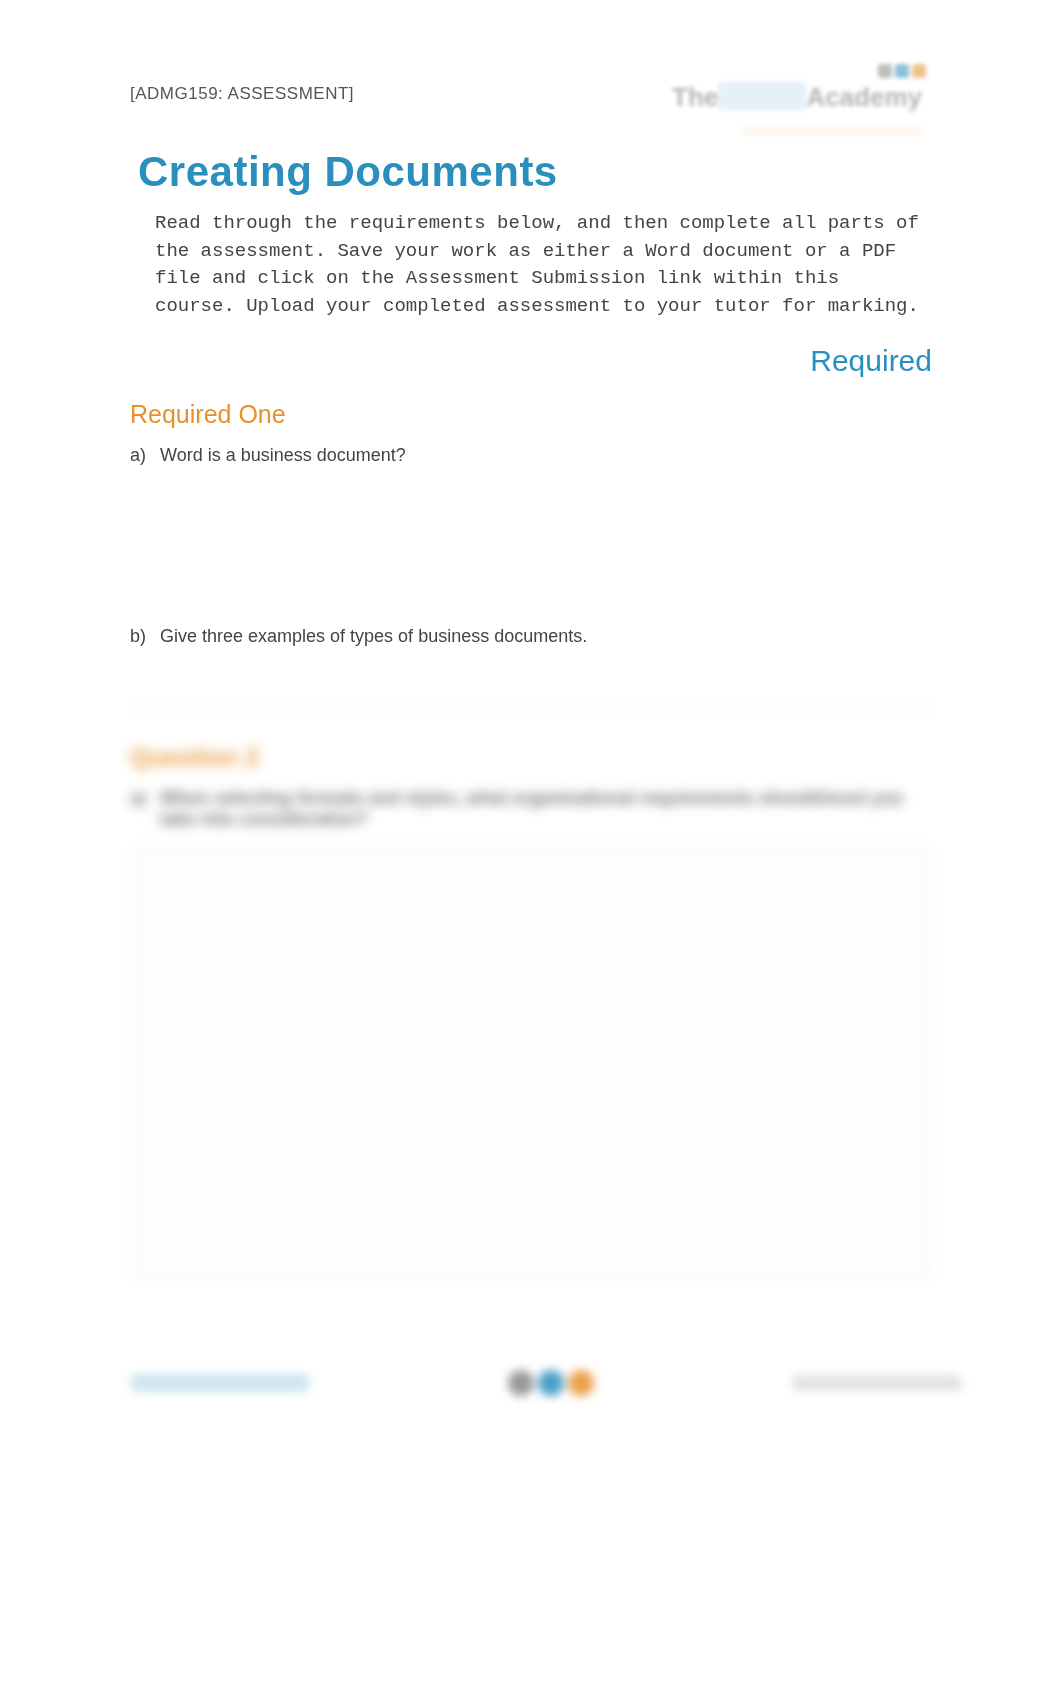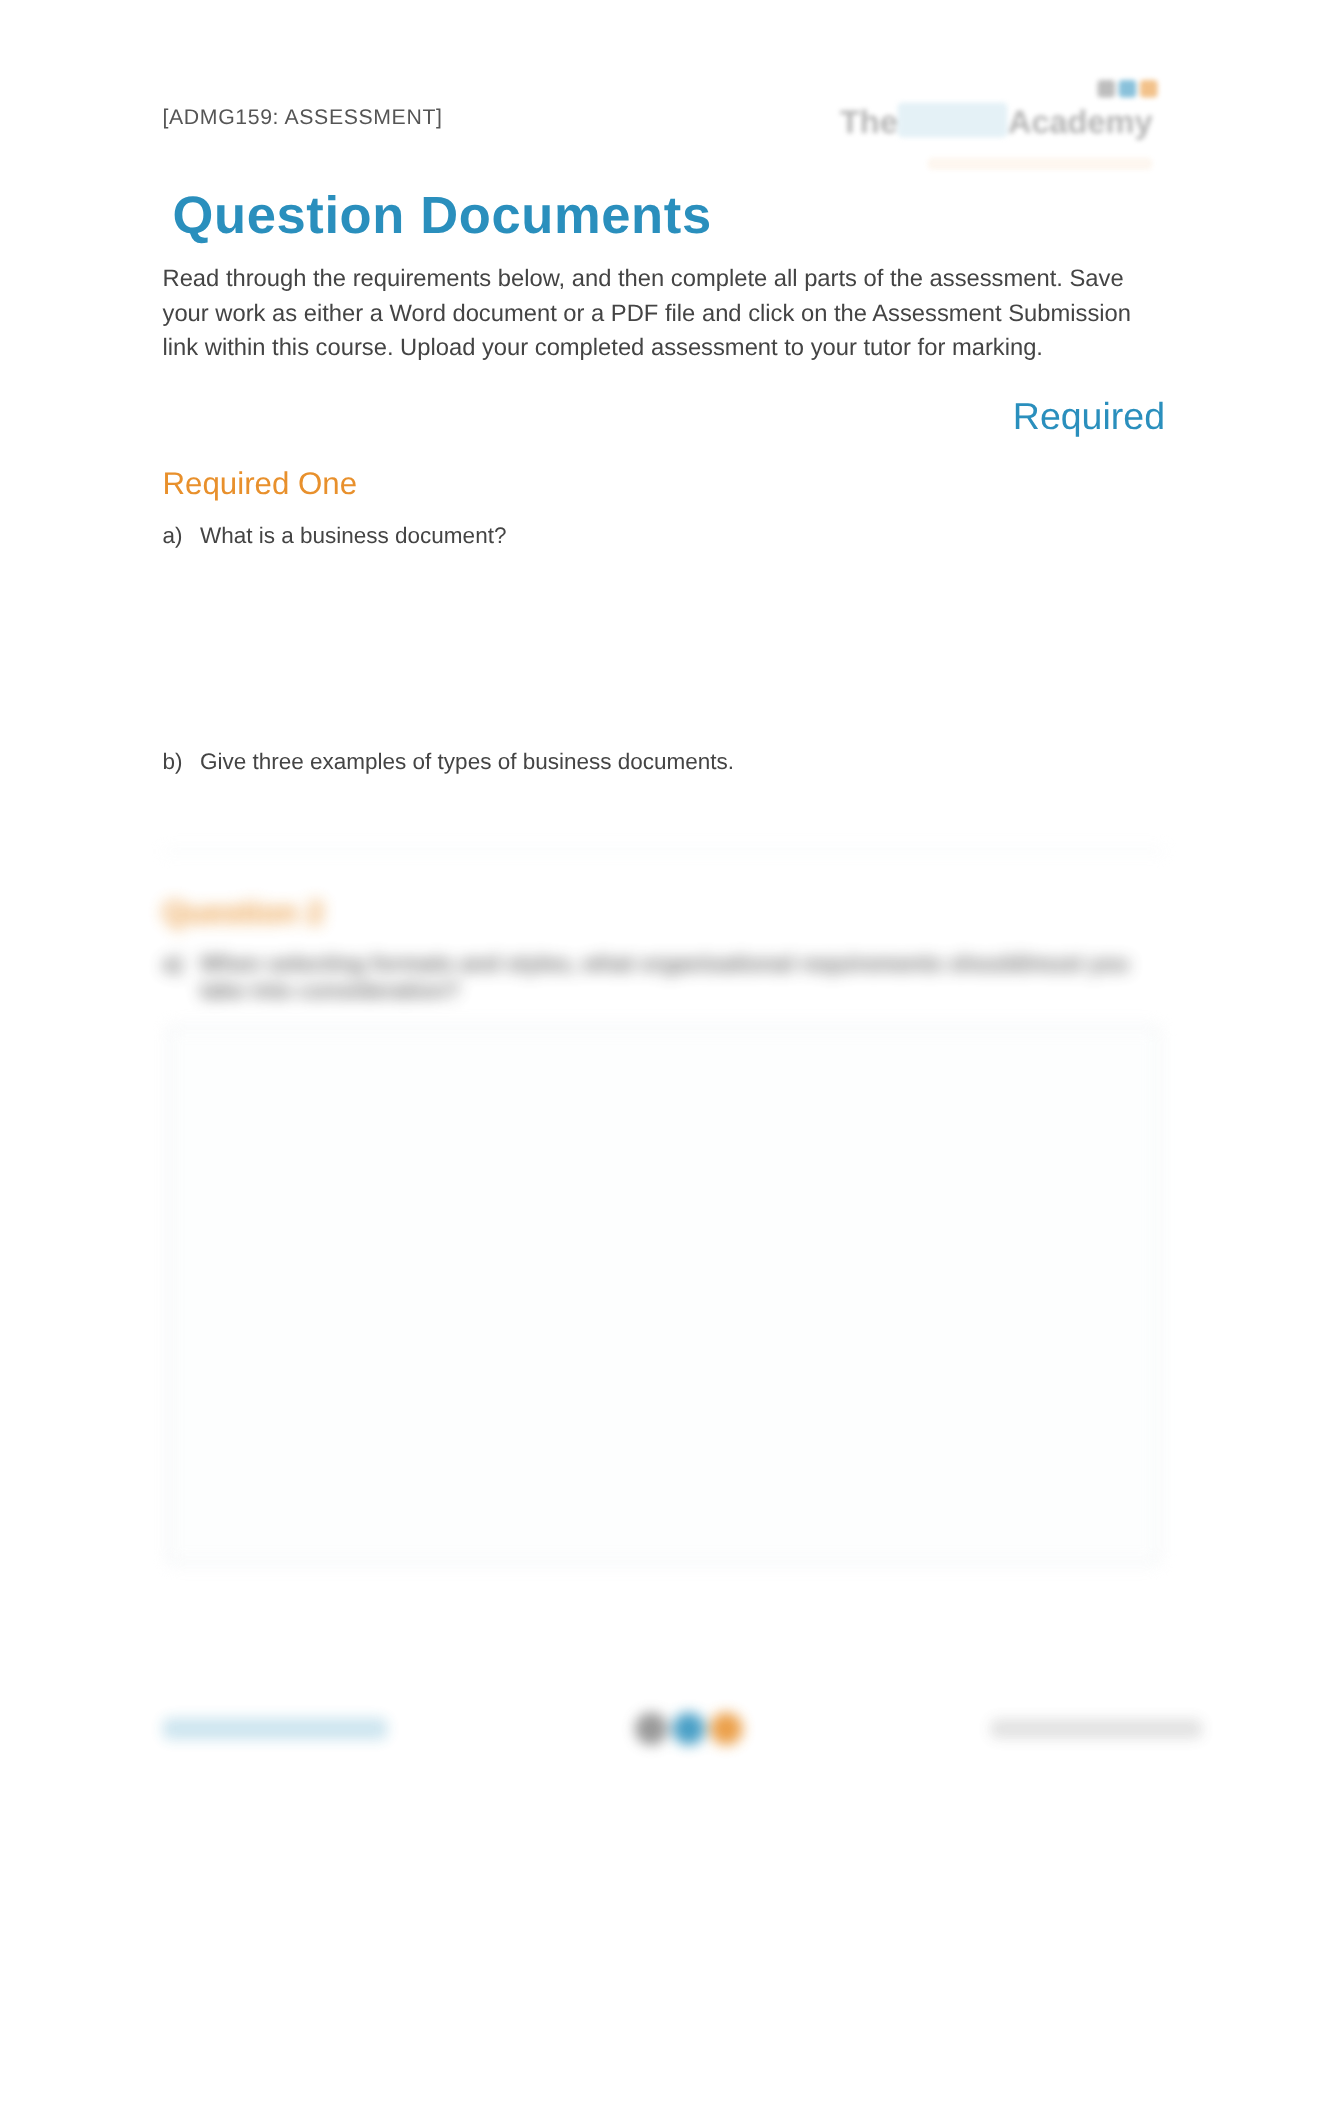--- a/index.html
+++ b/index.html
@@ -66,21 +66,22 @@
     font-size: 42px;
     font-weight: 800;
     color: #2a8fbd;
     margin: 8px 0 14px 8px;
     letter-spacing: 0.5px;
   }
   p.intro {
     font-size: 19px;
     line-height: 1.45;
     color: #444;
-    margin: 0 8px 24px 0;
+    margin: 0 8px 24px 25px;
+    font-family: Liberation Mono, monospace;
   }
   h2.section {
     font-size: 30px;
     color: #2a8fbd;
     font-weight: 500;
     margin: 12px 0 22px 0;
     text-align: right;
   }
   h3.qheading {
     font-size: 25px;
@@ -171,31 +172,31 @@
       </div>
       <div class="logo-text">
         <span>The</span>
         <span class="logo-mid"></span>
         <span>Academy</span>
       </div>
       <div class="logo-sub"></div>
     </div>
   </div>
 
-  <h1 class="title">Question Documents</h1>
+  <h1 class="title">Creating Documents</h1>
 
   <p class="intro">Read through the requirements below, and then complete all parts of the assessment. Save your work as either a Word document or a PDF file and click on the Assessment Submission link within this course. Upload your completed assessment to your tutor for marking.</p>
 
   <h2 class="section">Required</h2>
 
   <h3 class="qheading">Required One</h3>
 
   <div class="qrow">
     <div class="qletter">a)</div>
-    <div class="qtext">What is a business document?</div>
+    <div class="qtext">Word is a business document?</div>
   </div>
 
   <div class="qrow" style="margin-bottom:60px;">
     <div class="qletter">b)</div>
     <div class="qtext">Give three examples of types of business documents.</div>
   </div>
 
   <div class="blurred-section">
     <h3>Question 2</h3>
     <div class="blurred-q">

